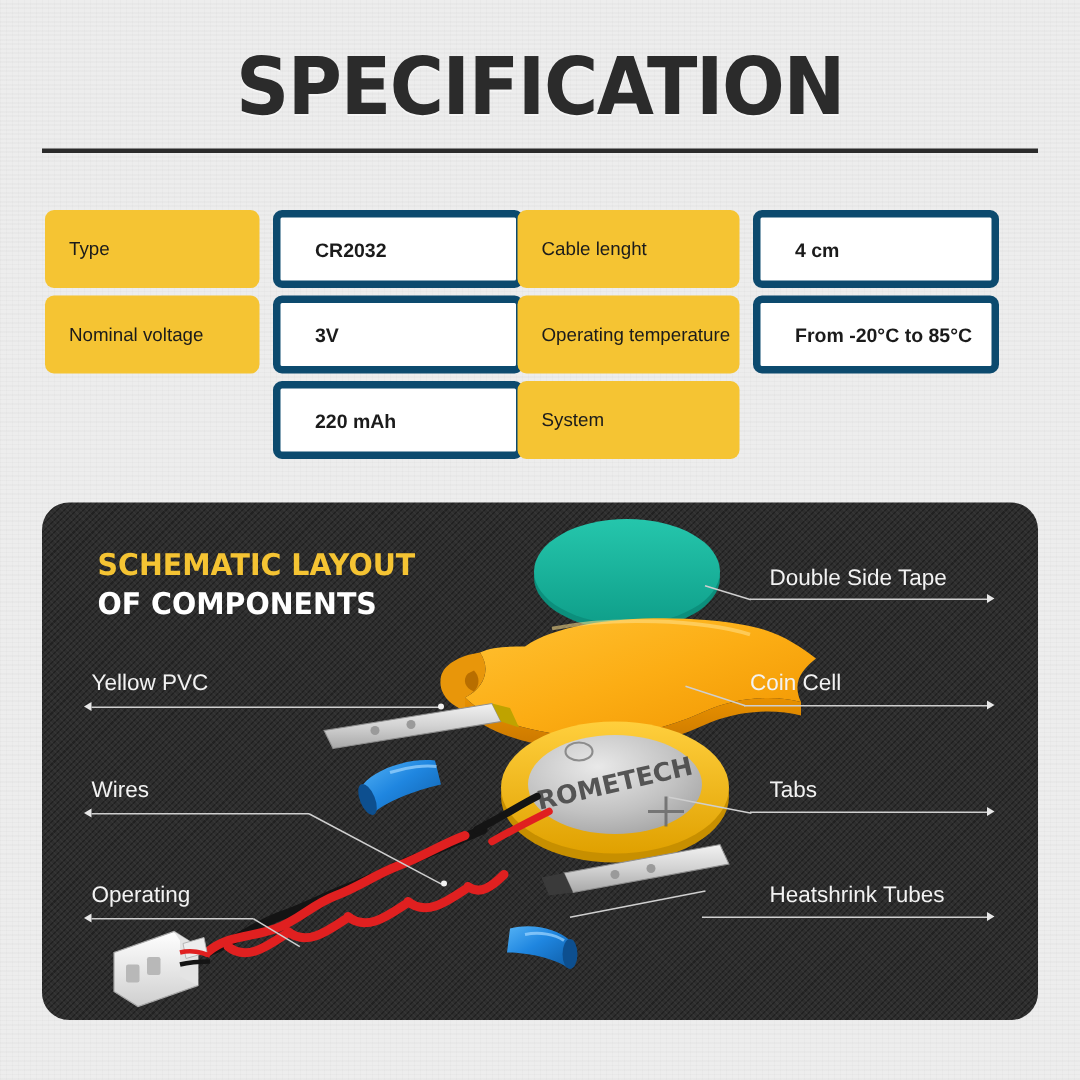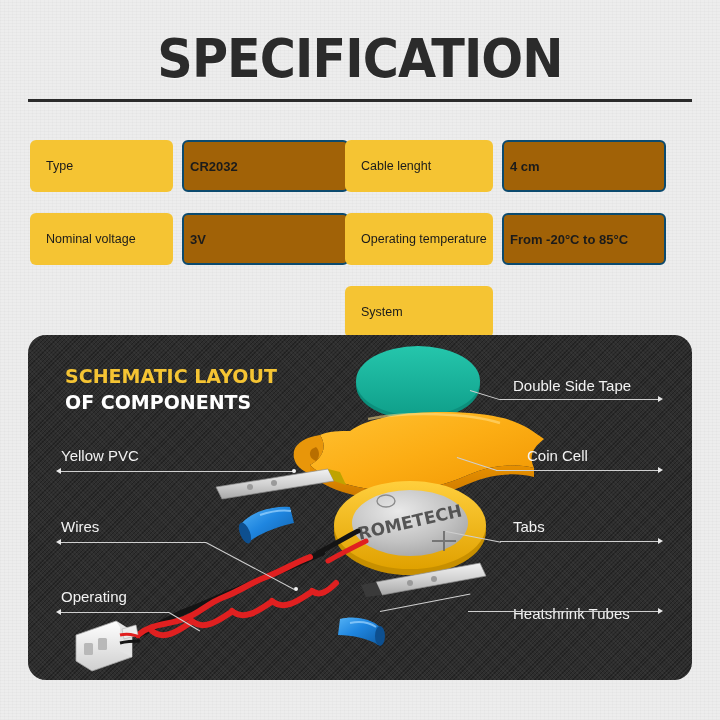--- a/index.html
+++ b/index.html
@@ -33,36 +33,36 @@
   .title-rule{
     position:absolute;left:28px;top:99px;width:664px;height:3px;
     background:#2b2b2b;
   }
 
   
   .spec-table{position:absolute;left:30px;top:140px;width:662px;}
   .spec-col{position:absolute;top:0;width:319px;}
   .spec-col.left{left:0;}
   .spec-col.right{left:315px;}
-  .spec-row{position:relative;height:52px;margin-bottom:21px;}
+  .spec-row{position:relative;height:52px;margin-bottom:5px;}
   .spec-key{
     position:absolute;left:0;top:0;width:143px;height:52px;
     background:#f5c433;border-radius:6px;
     display:flex;align-items:center;
     padding-left:16px;box-sizing:border-box;
   }
   .spec-key span{
     font-size:12.5px;color:#1b1b1b;line-height:14px;
     font-weight:400;
   }
   .spec-val{
     position:absolute;left:152px;top:0;width:167px;height:52px;
-    background:#a16207;border:2px solid #0c4a6e;border-radius:6px;
+    background:#ffffff;border:5px solid #0c4a6e;border-radius:6px;
     display:flex;align-items:center;
-    padding-left:6px;box-sizing:border-box;
+    padding-left:23px;box-sizing:border-box;
   }
   .spec-val span{
     font-size:13px;color:#1b1b1b;font-weight:bold;line-height:15px;
   }
   .spec-col.right .spec-key{width:148px;}
   .spec-col.right .spec-val{left:157px;width:164px;}
 
   
   .panel{
     position:absolute;left:28px;top:335px;width:664px;height:345px;
@@ -118,20 +118,23 @@
     </div>
     <div class="spec-row">
       <div class="spec-key">
           <span>Nominal voltage</span>
         </div>
       <div class="spec-val">
           <span>3V</span>
         </div>
     </div>
     <div class="spec-row">
+      <div class="spec-val">
+          <span>220 mAh</span>
+        </div>
     </div>
   </div>
 
   <div class="spec-col right">
     <div class="spec-row">
       <div class="spec-key">
           <span>Cable lenght</span>
         </div>
       <div class="spec-val">
           <span>4 cm</span>
@@ -302,28 +305,28 @@
   <div class="lbl" style="left:33px;top:253px;">Operating</div>
   <div class="arrow left" style="left:28px;top:274px;"></div>
   <div class="lead" style="left:33px;top:277px;width:108px;"></div>
   <div class="lead-diag" style="left:141px;top:277px;width:36px;transform:rotate(31deg);"></div>
 
   <div class="lbl" style="left:485px;top:42px;">Double Side Tape</div>
   <div class="lead" style="left:472px;top:64px;width:158px;"></div>
   <div class="lead-diag" style="left:442px;top:55px;width:32px;transform:rotate(17deg);"></div>
   <div class="arrow right" style="left:630px;top:61px;"></div>
 
-  <div class="lbl" style="left:499px;top:112px;text-align:center;">Coin Cell</div>
+  <div class="lbl" style="left:472px;top:112px;text-align:center;">Coin Cell</div>
   <div class="lead" style="left:468px;top:135px;width:162px;"></div>
   <div class="lead-diag" style="left:429px;top:122px;width:42px;transform:rotate(18deg);"></div>
   <div class="arrow right" style="left:630px;top:132px;"></div>
 
   <div class="lbl" style="left:485px;top:183px;">Tabs</div>
   <div class="lead" style="left:472px;top:206px;width:158px;"></div>
   <div class="lead-diag" style="left:418px;top:196px;width:56px;transform:rotate(11deg);"></div>
   <div class="arrow right" style="left:630px;top:203px;"></div>
 
-  <div class="lbl" style="left:485px;top:270px;text-align:right;">Heatshrink Tubes</div>
+  <div class="lbl" style="left:485px;top:253px;text-align:right;">Heatshrink Tubes</div>
   <div class="lead" style="left:440px;top:276px;width:190px;"></div>
   <div class="lead-diag" style="left:352px;top:276px;width:92px;transform:rotate(-11deg);"></div>
   <div class="arrow right" style="left:630px;top:273px;"></div>
 
 </div>
 
 </body></html>

